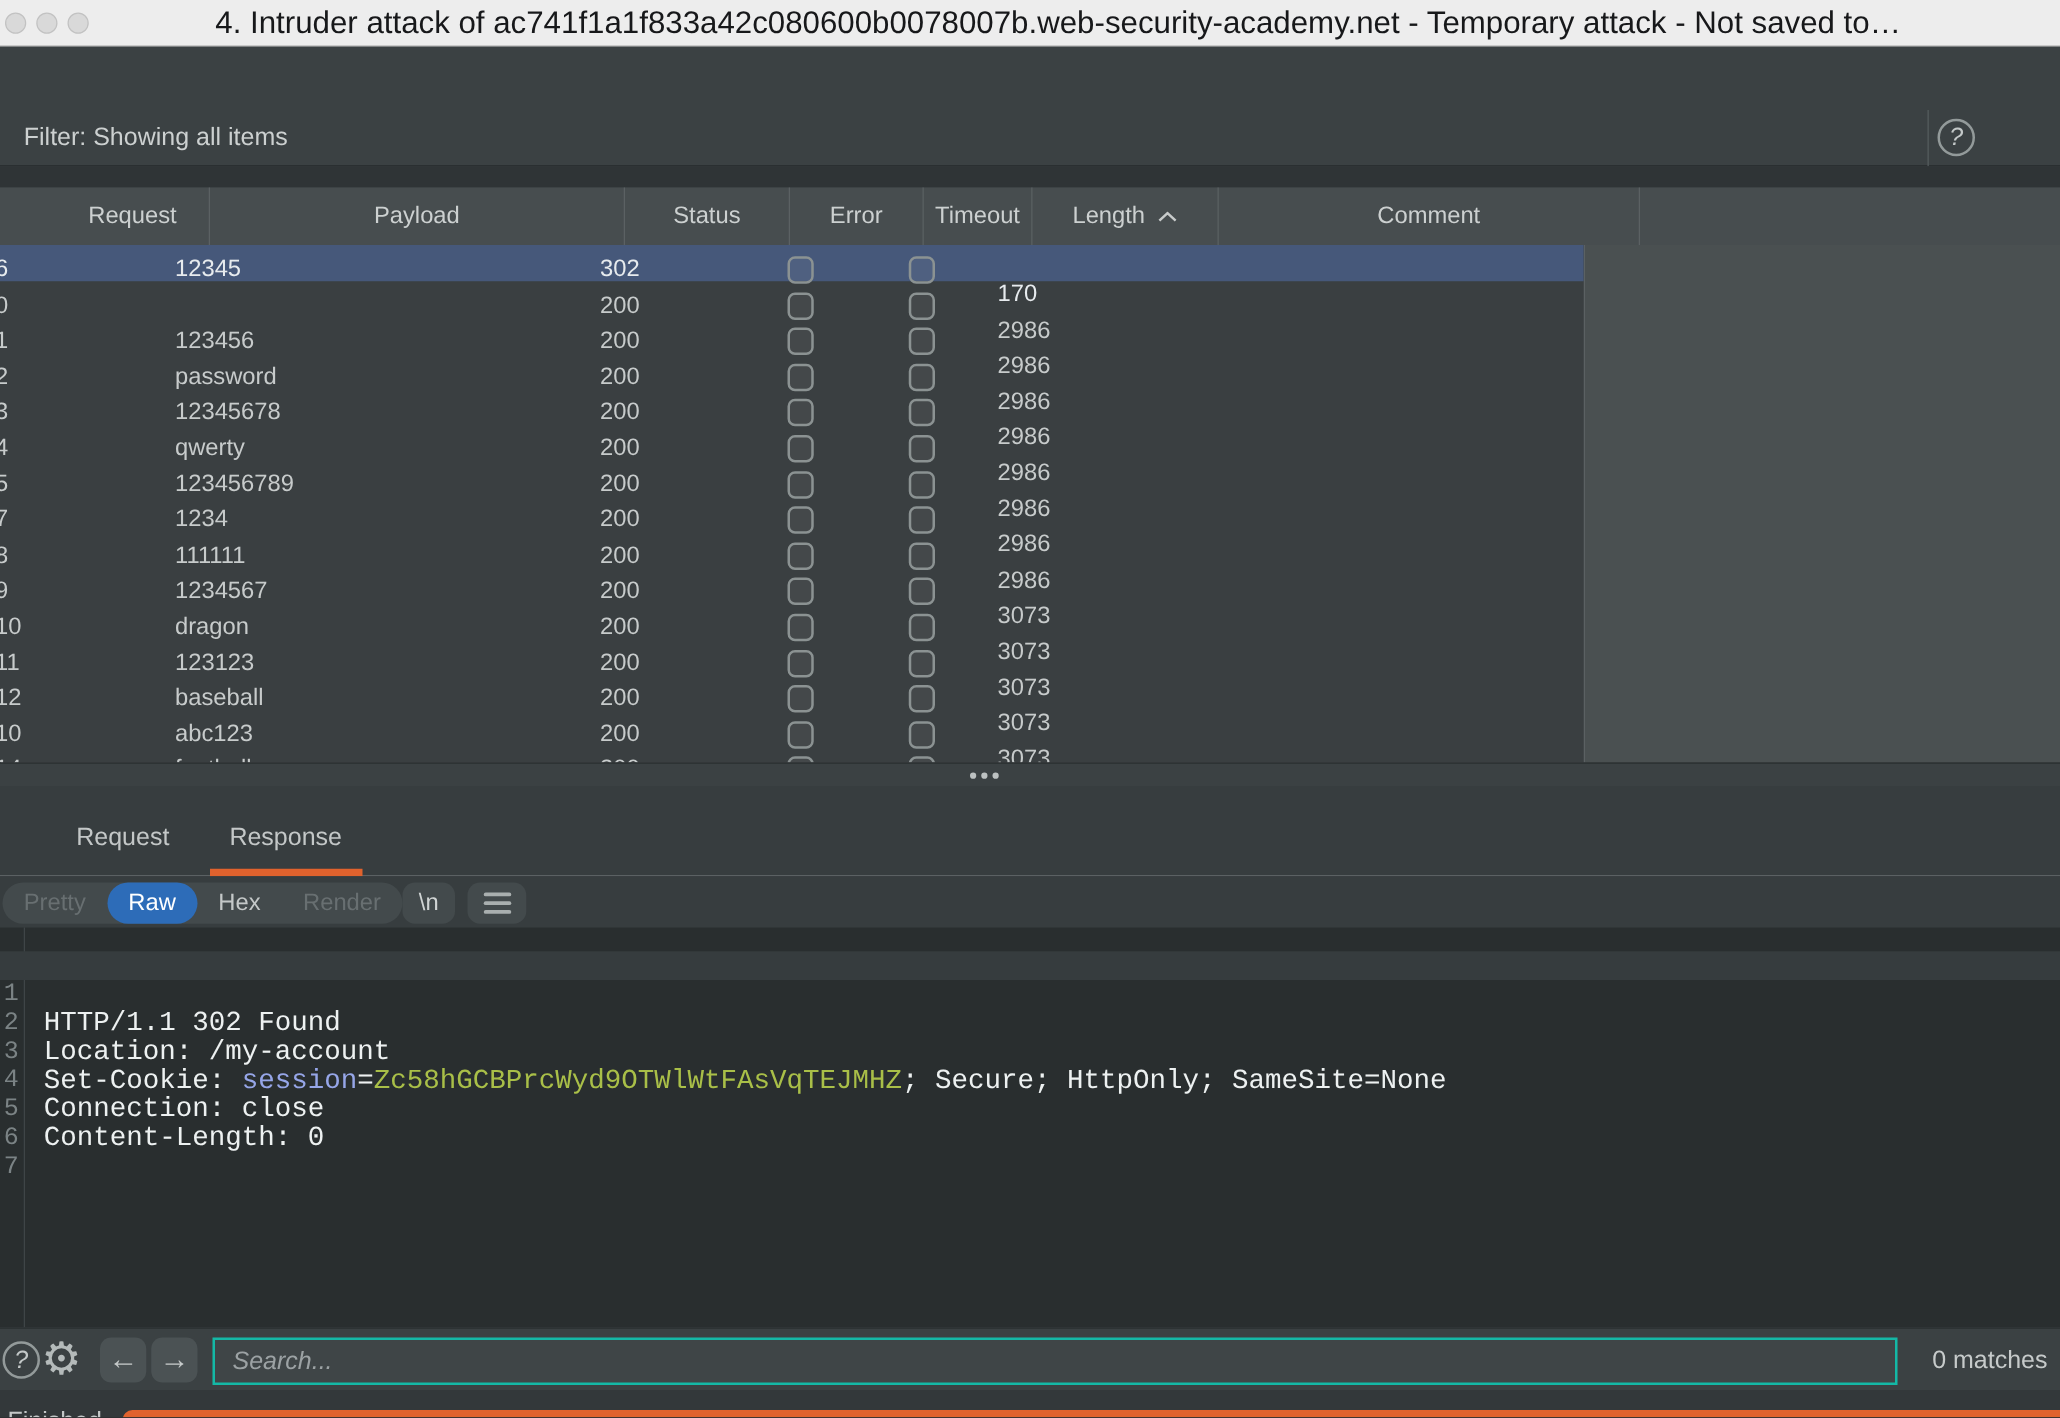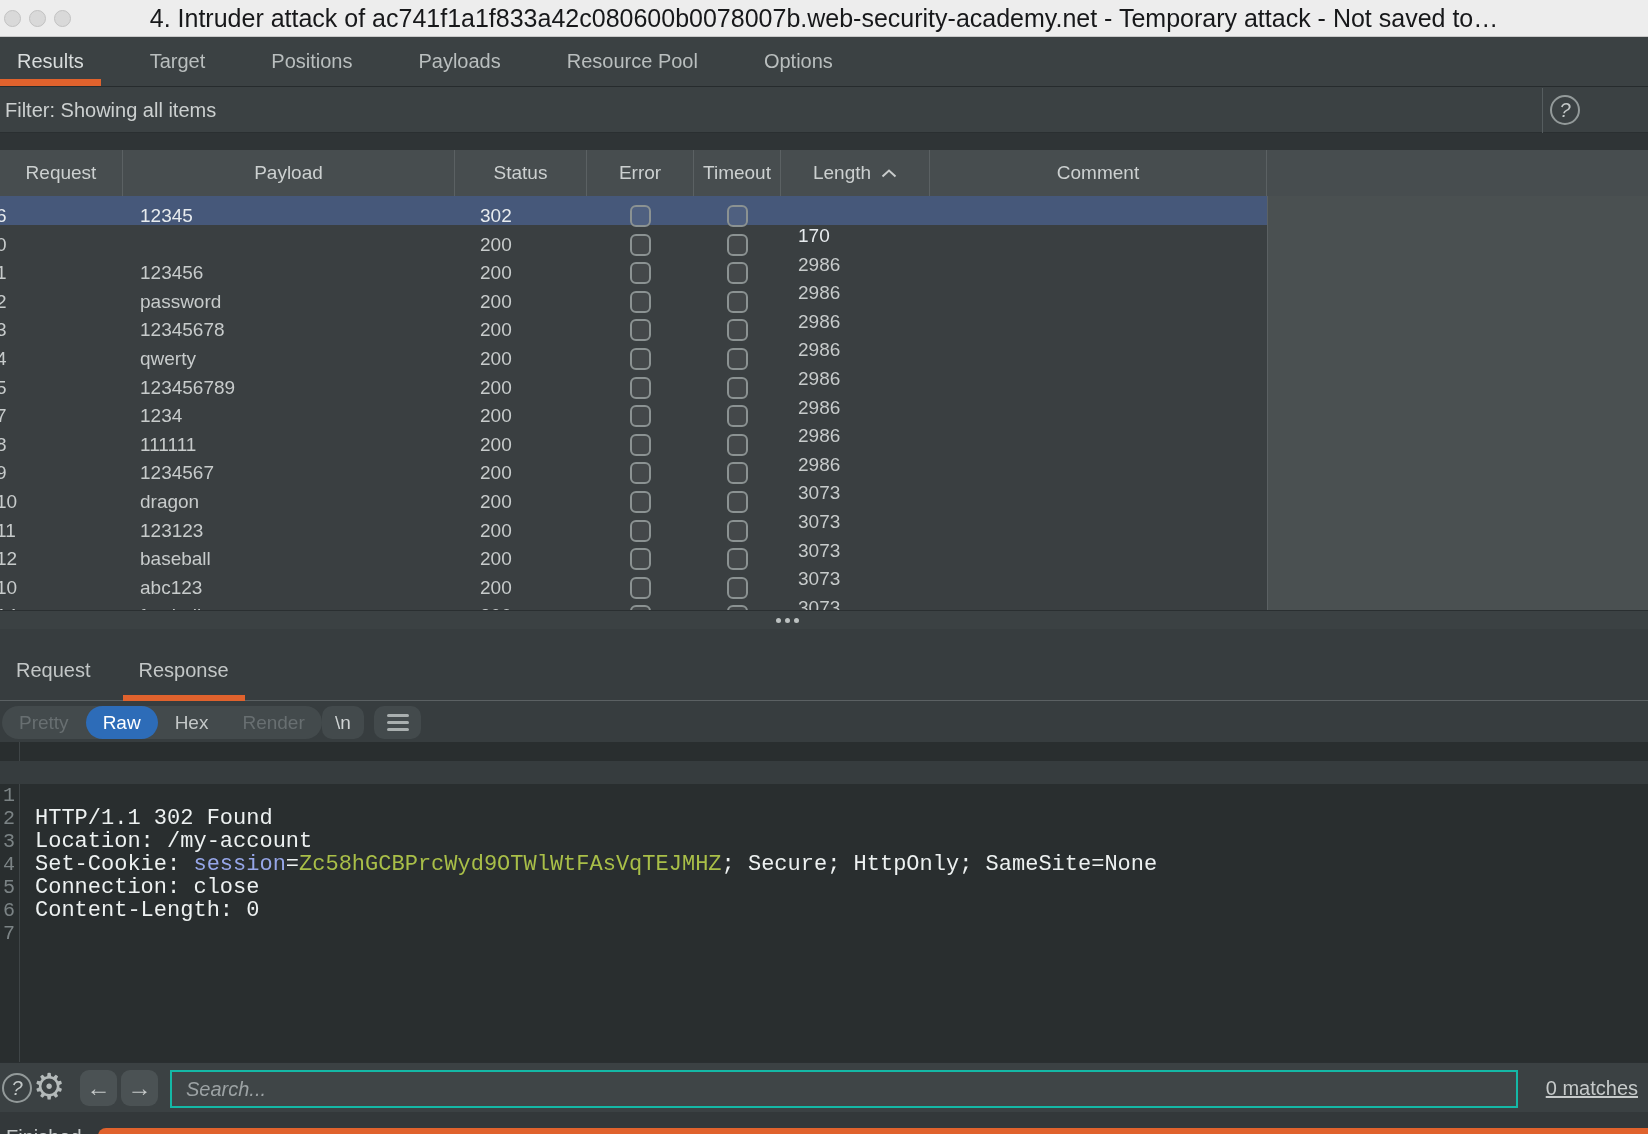--- a/index.html
+++ b/index.html
@@ -1,19 +1,19 @@
 <!DOCTYPE html>
 <html style="--accent: #e0622d; --selection: #46587a; --rawblue: #2d6cb8; --attrblue: #96a6e8; --valgreen: #a9bf48;"><head>
 <meta charset="utf-8">
 <style>
   html,body{margin:0;padding:0;background:#222;}
   .screen{position:relative;width:1648px;height:1134px;overflow:hidden;
     background:#3b4143;font-family:"Liberation Sans",sans-serif;
     -webkit-font-smoothing:antialiased;}
-  .band{position:absolute;left:0;right:0;box-sizing:border-box;}
+  .band{position:absolute;left:0;right:0;box-sizing:border-box;padding-left:45px;}
 
   
   .titlebar{top:0;height:37px;background:#ededed;border-bottom:1px solid #c9c9c9;}
   .title-text{line-height:37px;text-align:center;font-size:25px;color:#17181a;
     white-space:nowrap;overflow:hidden;}
   .light{position:absolute;top:10px;width:17px;height:17px;border-radius:50%;
     background:#d9d9d9;border:1px solid #c2c2c2;box-sizing:border-box;}
   .light.l1{left:4px}.light.l2{left:29px}.light.l3{left:54px}
 
   
@@ -21,21 +21,21 @@
     border-bottom:1px solid #262b2d;}
   .main-tab{padding:0 17px;display:flex;align-items:center;font-size:20px;
     color:#b9bebe;position:relative;cursor:default;}
   .main-tab + .main-tab{margin-left:32px;}
   .main-tab.active{color:#d9dddd;}
   .main-tab.active::after{content:"";position:absolute;left:0;right:0;bottom:0;
     height:7px;background:var(--accent,#e0622d);}
 
   
   .filterbar{top:88px;height:45px;background:#3b4143;border-bottom:1px solid #2a2f31;
-    display:flex;align-items:center;font-size:20px;color:#ccd0d0;padding-left:5px;}
+    display:flex;align-items:center;font-size:20px;color:#ccd0d0;padding-left:19px;}
   .filter-divider{position:absolute;left:1542px;top:88px;height:45px;width:1px;background:#565d5f;}
   .q-circle{width:30px;height:30px;border:2px solid #939a9a;border-radius:50%;
     color:#c3c8c8;font-size:20px;display:flex;align-items:center;justify-content:center;
     box-sizing:border-box;font-style:italic;}
   .filter-help{position:absolute;left:1550px;top:95px;}
 
   .gapstrip{top:133px;height:17px;background:#2f3436;}
 
   
   .thead{top:150px;height:46px;background:#474d4f;display:grid;
@@ -107,48 +107,40 @@
   .bb-gear{position:absolute;left:33px;top:4px;font-size:36px;line-height:40px;color:#b4baba;}
   .arrow-btn{position:absolute;top:7px;width:37px;height:36px;border-radius:9px;
     background:#4b5254;color:#c6caca;font-size:24px;display:flex;align-items:center;
     justify-content:center;}
   .arrow-btn.back{left:80px;}
   .arrow-btn.fwd{left:121px;}
   .search-input{position:absolute;left:170px;top:7px;width:1348px;height:38px;
     box-sizing:border-box;background:#3f4547;border:2px solid #14b8a6;color:#d6dada;
     padding:0 14px;font-size:20px;font-family:"Liberation Sans",sans-serif;outline:none;}
   .search-input::placeholder{font-style:italic;color:#9ca2a4;}
-  .matches{position:absolute;right:10px;top:0;line-height:50px;font-size:20px;color:#c6caca;text-decoration:underline;}
+  .matches{position:absolute;right:10px;top:0;line-height:50px;font-size:20px;color:#c6caca;}
 
   
   .statusstrip{top:1112px;height:22px;background:#33383a;overflow:hidden;}
   .finished{position:absolute;left:6px;top:14px;font-size:20px;color:#c4c8c8;}
   .progress{position:absolute;left:98px;top:16px;right:0;height:16px;
     background:var(--accent,#e0622d);border-radius:8px 0 0 8px;}
 </style>
 </head>
 <body>
 
 <div class="screen">
 
   <div class="band titlebar">
     <span class="light l1"></span>
     <span class="light l2"></span>
     <span class="light l3"></span>
     <div class="title-text">4. Intruder attack of ac741f1a1f833a42c080600b0078007b.web-security-academy.net - Temporary attack - Not saved to…</div>
   </div>
 
-  <div class="band tabbar">
-    <div class="main-tab active">Results</div>
-    <div class="main-tab">Target</div>
-    <div class="main-tab">Positions</div>
-    <div class="main-tab">Payloads</div>
-    <div class="main-tab">Resource Pool</div>
-    <div class="main-tab">Options</div>
-  </div>
 
   <div class="band filterbar">
     <span>Filter: Showing all items</span>
   </div>
   <div class="filter-divider"></div>
   <div class="q-circle filter-help">?</div>
 
   <div class="band gapstrip"></div>
 
   <div class="band thead">

